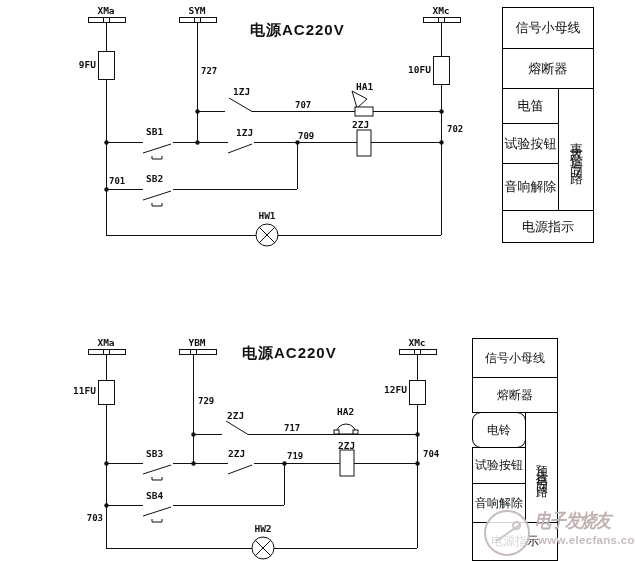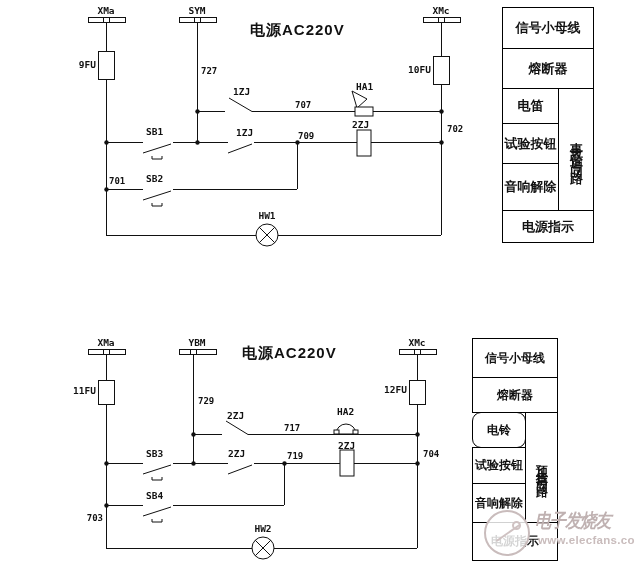--- a/index.html
+++ b/index.html
@@ -4,21 +4,21 @@
 <style>
   html,body{margin:0;padding:0;background:#ffffff;}
   #stage{position:relative;width:635px;height:561px;background:#ffffff;overflow:hidden;
          font-family:"Liberation Sans","DejaVu Sans",sans-serif;}
   svg{position:absolute;left:0;top:0;}
   svg text{font-family:"DejaVu Sans Mono","Liberation Mono",monospace;font-size:9.5px;font-weight:bold;fill:#111;}
   svg text.title{font-family:"Liberation Sans","DejaVu Sans",sans-serif;font-size:15px;font-weight:600;letter-spacing:1px;fill:#111;}
   svg text.wnum{font-size:9px;}
   .cell{position:absolute;border:1px solid #000;box-sizing:border-box;background:transparent;
         display:flex;align-items:center;justify-content:center;
-        font-weight:bold;color:#111;}
+        font-weight:normal;color:#111;}
   .t1{font-size:13px;}
   .t2{font-size:12px;}
   .vert{writing-mode:vertical-rl;text-orientation:upright;}
   .v1{letter-spacing:6px;font-size:13px;}
   .v2{letter-spacing:4px;font-size:12px;}
   
   .wm{position:absolute;z-index:5;}
   .wm-circle{left:484px;top:510px;width:46px;height:46px;border:2px solid #c9bcbc;border-radius:50%;
              background:rgba(255,255,255,0.82);box-sizing:border-box;}
   .wm-circle span{position:absolute;left:8px;top:20px;width:28px;height:2px;background:#cfc2c2;

